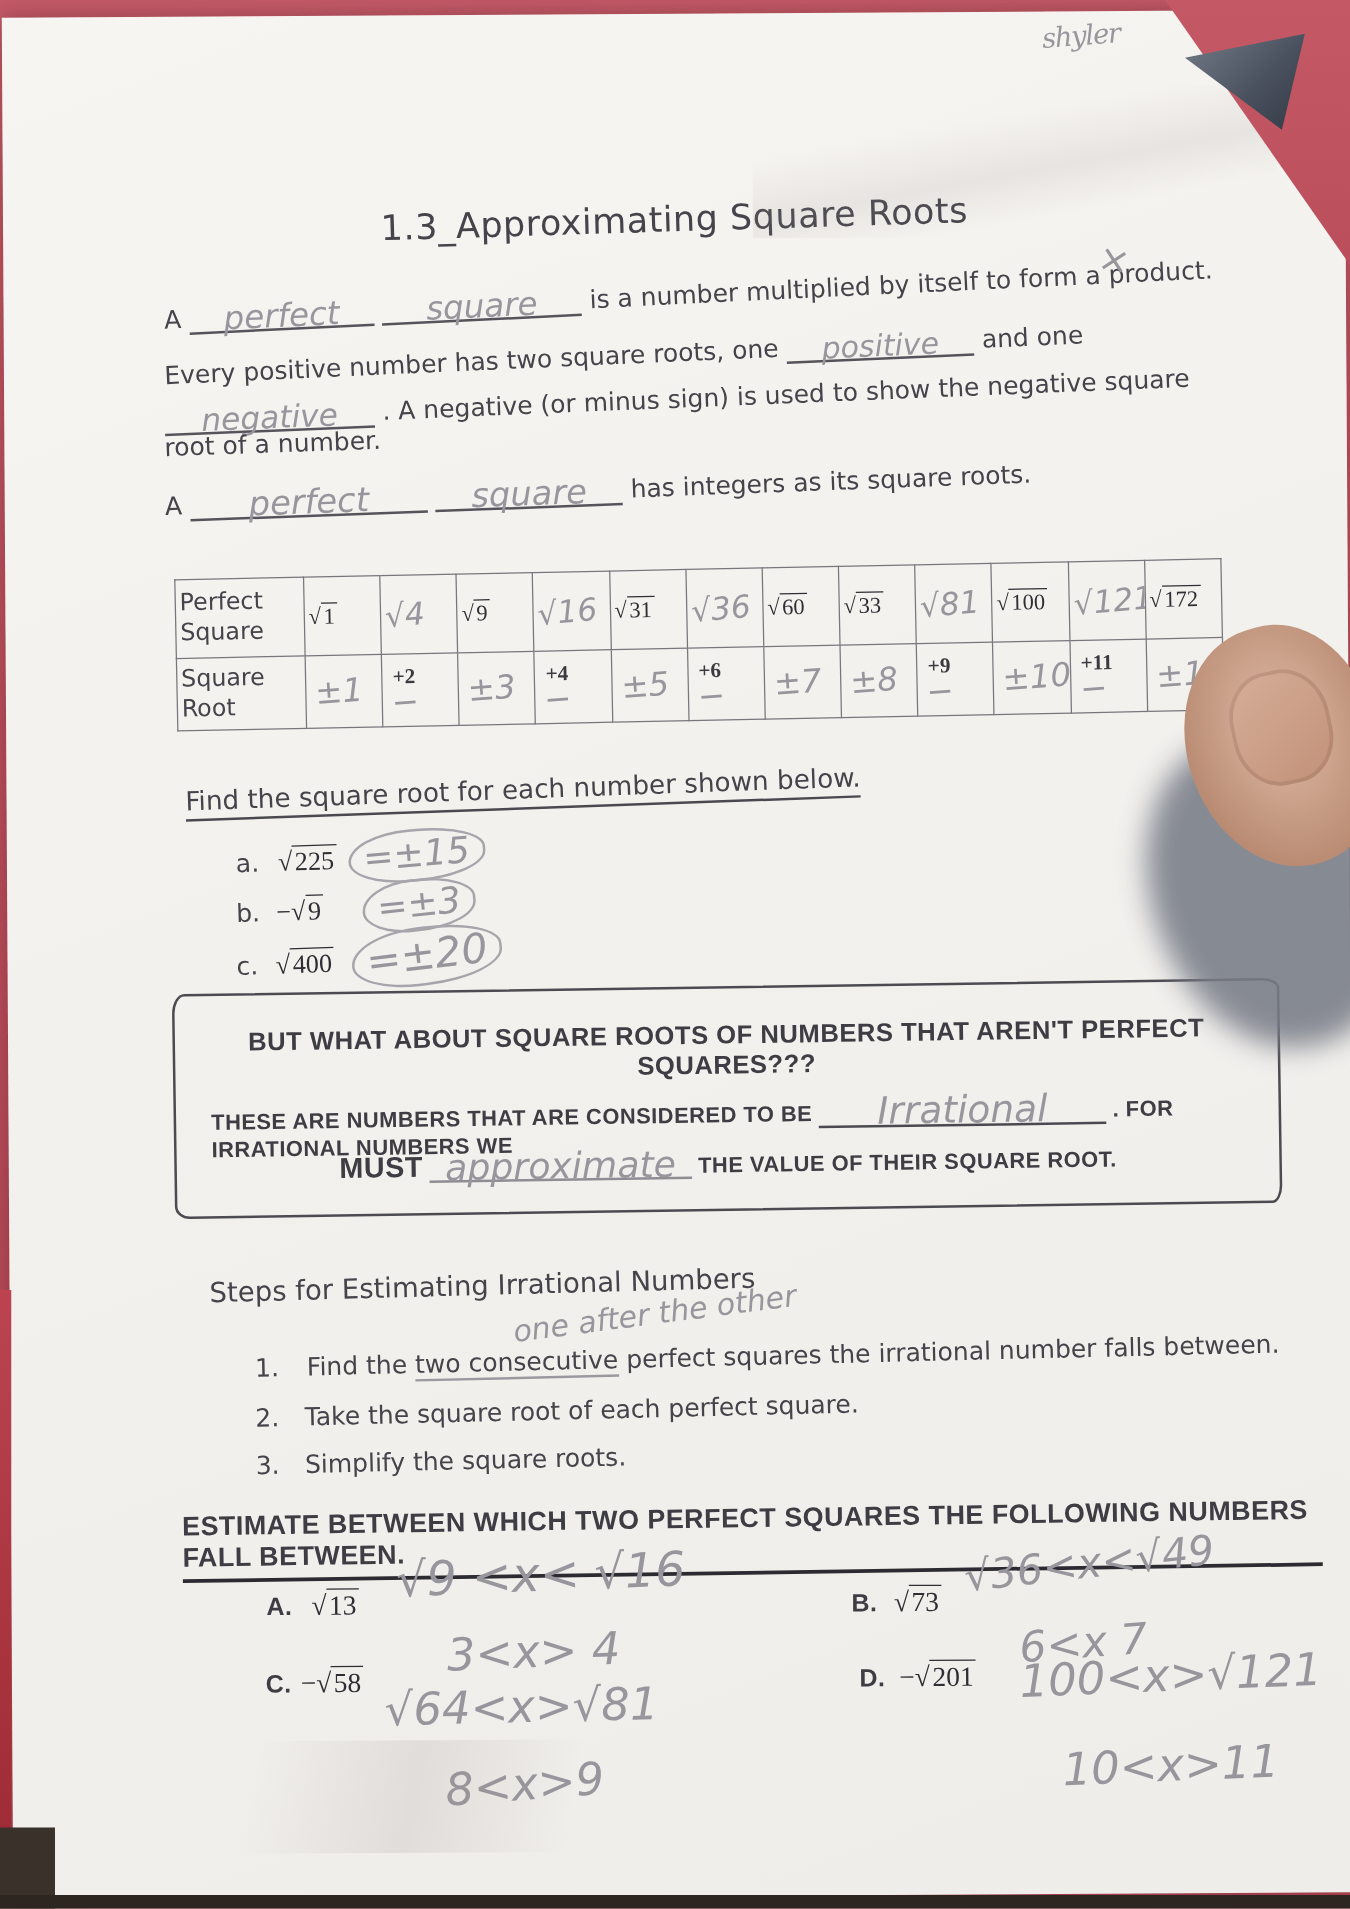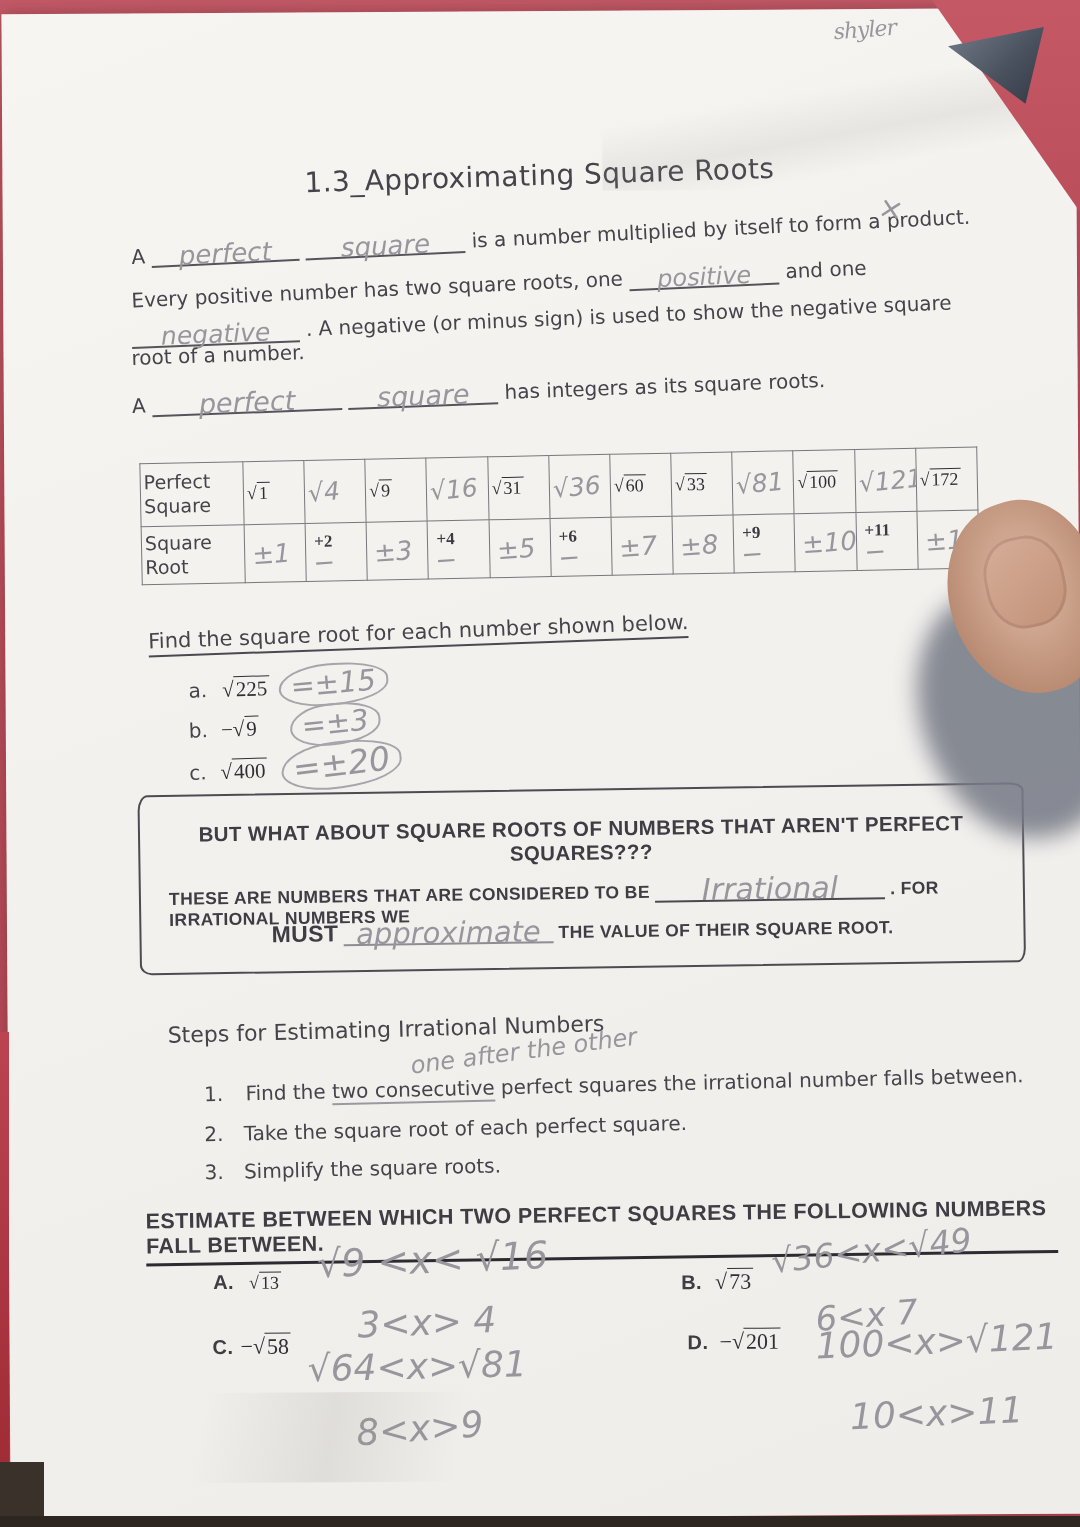--- a/index.html
+++ b/index.html
@@ -208,21 +208,21 @@
     </div>
     <div class="abs" style="left:196px;top:1140px;width:830px;font-size:20px;transform:rotate(-1deg);">
       <span class="printed">3.</span>
       <span class="printed" style="margin-left:14px;">Simplify the square roots.</span><span class="printed"></span><span class="printed"></span>
     </div>
 
     <div class="abs caps" style="left:137px;top:1192px;width:912px;font-size:21.5px;border-bottom:3px solid #2c2b31;padding-bottom:4px;transform:rotate(-0.5deg);">ESTIMATE BETWEEN WHICH TWO PERFECT SQUARES THE FOLLOWING NUMBERS FALL BETWEEN.</div>
 
     <div class="abs" style="left:204px;top:1258px;">
       <span class="caps" style="font-size:20px;">A.</span>
-      <span class="math" style="font-size:18px;margin-left:10px;"><span>√</span><span class="ovl">13</span></span>
+      <span class="math" style="font-size:22px;margin-left:10px;"><span>√</span><span class="ovl">13</span></span>
     </div>
     <div class="abs hw" style="left:308px;top:1226px;font-size:38px;transform:rotate(-2deg);">√9 &lt;x&lt; √16</div>
     <div class="abs hw" style="left:348px;top:1290px;font-size:36px;transform:rotate(-2deg);">3&lt;x&gt; 4</div>
 
     <div class="abs" style="left:672px;top:1258px;">
       <span class="caps" style="font-size:20px;">B.</span>
       <span class="math" style="font-size:22px;margin-left:8px;"><span>√</span><span class="ovl">73</span></span>
     </div>
     <div class="abs hw" style="left:762px;top:1222px;font-size:33px;transform:rotate(-6deg);">√36&lt;x&lt;√49</div>
     <div class="abs hw" style="left:806px;top:1286px;font-size:34px;transform:rotate(-4deg);">6&lt;x 7</div>

